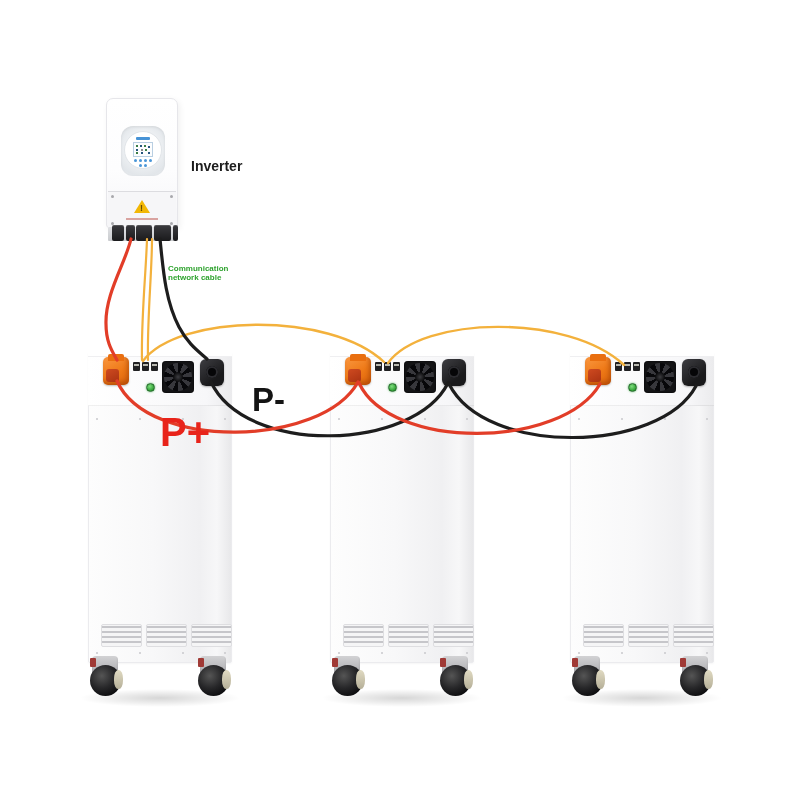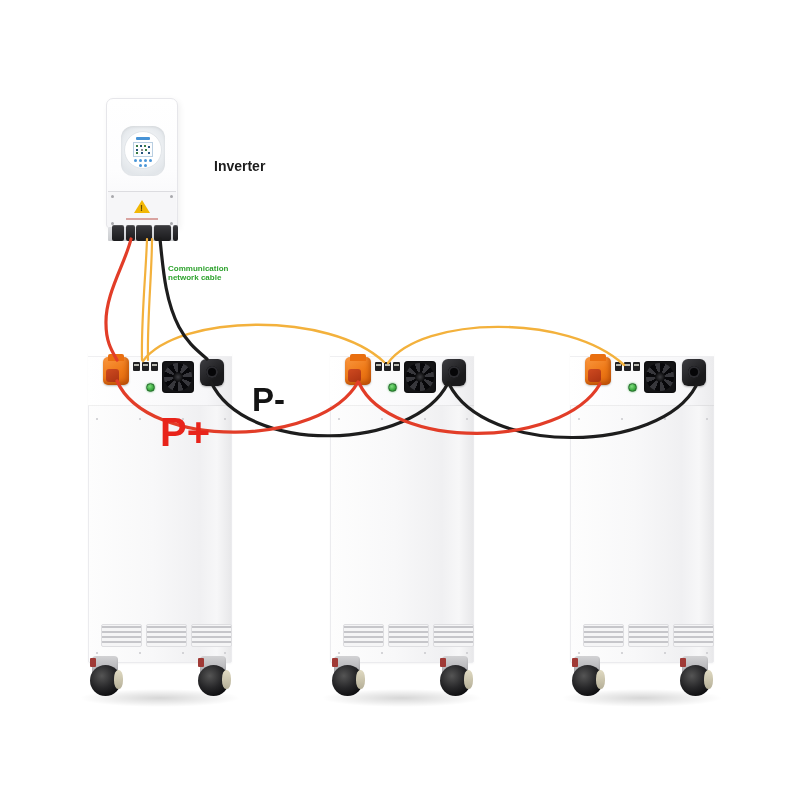--- a/index.html
+++ b/index.html
@@ -89,21 +89,21 @@
     background:radial-gradient(#3c3c40,#0a0a0c 70%);}
   .conn-black{position:absolute;left:112px;top:7px;width:24px;height:27px;z-index:2;
     background:linear-gradient(140deg,#39393d 10%,#19191b 70%);border-radius:6px;
     box-shadow:0 1px 2px rgba(0,0,0,0.3);}
   .conn-black::after{content:"";position:absolute;left:6px;top:7px;width:12px;height:12px;border-radius:50%;
     background:#060608;box-shadow:inset 0 0 0 2px #2c2c30;}
 
   
   .cables{position:absolute;left:0;top:0;z-index:5;pointer-events:none;}
   .cables path{fill:none;stroke-linecap:round;}
-  .lbl-inverter{position:absolute;left:191px;top:158px;font-size:14px;font-weight:700;color:#1c1c1c;z-index:6;margin-left:23px;}
+  .lbl-inverter{position:absolute;left:191px;top:158px;font-size:14px;font-weight:700;color:#1c1c1c;z-index:6;}
   .lbl-comm{position:absolute;left:168px;top:264px;font-size:8px;line-height:9px;font-weight:700;color:#2fa32f;z-index:6;}
   .lbl-pminus{position:absolute;left:252px;top:381px;font-size:33px;font-weight:700;color:#141414;z-index:6;}
   .lbl-pplus{position:absolute;left:160px;top:410px;font-size:40px;font-weight:700;color:#e8231a;z-index:6;}
 </style>
 </head>
 <body>
 
 <div class="stage">
 
   <div class="inverter">

